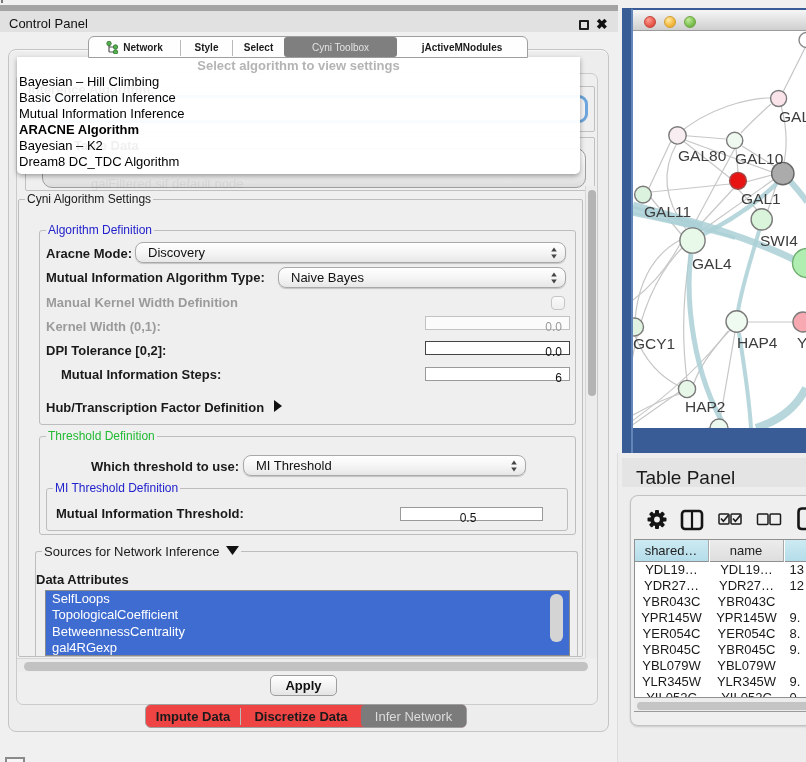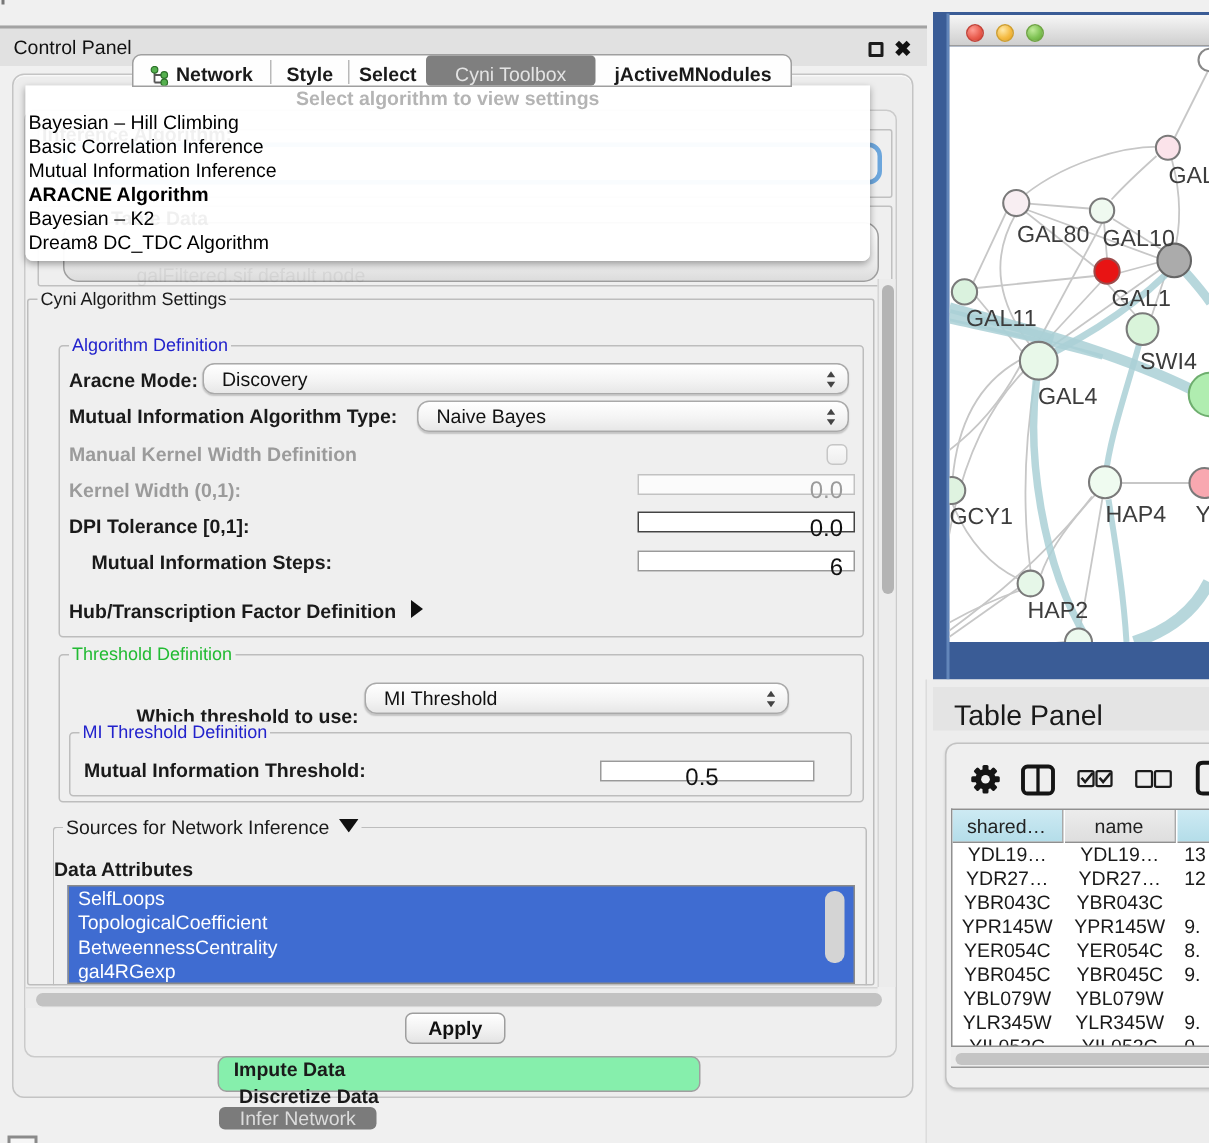--- a/index.html
+++ b/index.html
@@ -2,36 +2,36 @@
 <html><head>
 <meta charset="utf-8">
 <style>
 * { margin:0; padding:0; box-sizing:border-box; }
 html,body { width:806px; height:762px; overflow:hidden; background:#f0f0f0;
   font-family:"Liberation Sans", sans-serif; }
 .abs { position:absolute; }
 #stage { position:relative; width:806px; height:762px; }
 
 
-#cp-title { left:0; top:17px; width:618px; height:27px; background:#e1e1e1;
-  border-top:2px solid #a3a3a3; }
+#cp-title { left:0; top:5px; width:618px; height:27px; background:#e1e1e1;
+  border-top:6px solid #a3a3a3; }
 #cp-title .t { position:absolute; left:9px; top:5px; font-size:13px; color:#111; }
 #cp-float { position:absolute; left:579px; top:9px; width:10px; height:10px;
   border:2px solid #1b1b1b; border-radius:1px; }
 #cp-close { position:absolute; left:596px; top:5px; font-size:14px; font-weight:bold; color:#111; }
 
 #tabpanel { left:8px; top:49px; width:601px; height:683px; background:#ededed;
   border:1px solid #c4c4c4; border-radius:8px;
   box-shadow: inset 0 1px 0 #f8f8f8; }
 
 
 #toptabs { left:88px; top:36px; width:440px; height:22px; background:#fefefe;
   border:1px solid #9f9f9f; border-radius:6px 6px 0 0; display:flex; z-index:30; }
-#toptabs .tab { height:100%; display:flex; align-items:flex-end; justify-content:center;
-  font-size:13px; font-weight:bold; color:#1a1a1a; position:relative; }
+#toptabs .tab { height:100%; display:flex; align-items:center; justify-content:center;
+  font-size:10px; font-weight:bold; color:#1a1a1a; position:relative; }
 #toptabs .sep { width:1px; height:16px; background:#b9b9b9; margin-top:3px; }
 #toptabs .sel { background:#7f7f7f; color:#e3e3e3; border-radius:3px; font-weight:normal; }
 
 
 #innerpanel { left:16px; top:73px; width:582px; height:632px; background:#efefef;
   border:1px solid #cbcbcb; border-radius:7px; }
 
 .hidbox { position:absolute; left:8px; width:570px; background:#efefef;
   border:1px solid #c0c0c0; border-radius:2px; }
 .hidcombo1 { position:absolute; left:16px; top:8px; right:6px; height:28px;
@@ -61,43 +61,43 @@
 .lblg { position:absolute; font-size:13px; font-weight:bold; color:#9b9b9b; }
 
 .combo { position:absolute; height:21px; border:1px solid #a9a9a9; border-radius:8px;
   background:linear-gradient(#ffffff 0%,#f4f4f4 55%,#e7e7e7 100%);
   box-shadow:0 1px 1px rgba(0,0,0,0.18);
   font-size:13px; color:#111; line-height:20px; padding-left:12px; }
 .combo .arr { position:absolute; right:6px; top:1px; width:9px; height:18px; }
 .combo .arr svg { display:block; }
 
 .tfield { position:absolute; height:14px; border:1px solid #9a9a9a; background:#fff;
-  font-size:16px; color:#111; line-height:21px; text-align:right; padding-right:7px; }
+  font-size:12px; color:#111; line-height:21px; text-align:right; padding-right:7px; }
 .tfield.dis { border:1px solid #c2c2c2; background:#fbfbfb; color:#9b9b9b; }
 .tfield.foc { border:1px solid #444; }
 
 #mkcheck { position:absolute; left:550px; top:296px; width:14px; height:14px;
   border:1px solid #c6c6c6; border-radius:4px; background:linear-gradient(#fafafa,#eee); }
 
 
 #datalist { position:absolute; left:28px; top:516px; width:525px; height:66px;
   background:#3f6cd1; border:1px solid #8a8a8a; overflow:hidden; }
 #datalist .it { font-size:13px; color:#fff; padding-left:6px; height:16.4px; line-height:16px; }
 #datalist .sbt { position:absolute; left:504px; top:3px; width:13px; height:48px;
   background:#d4d4d4; border-radius:6px; }
 
 
 #applybtn { position:absolute; left:253px; top:601px; width:67px; height:21px;
   border:1px solid #9e9e9e; border-radius:5px;
   background:linear-gradient(#ffffff,#f0f0f0 60%,#e4e4e4);
   font-size:13px; font-weight:bold; color:#111; text-align:center; line-height:19px; }
 
 
-#bottabs { left:145px; top:704px; width:322px; height:24px; background:#86efac;
-  border:1px solid #9f9f9f; border-radius:6px; display:flex; z-index:5;flex-direction:column; }
+#bottabs { left:145px; top:704px; width:322px; height:24px; background:#ef4444;
+  border:1px solid #9f9f9f; border-radius:6px; display:flex; z-index:5; }
 #bottabs .tab { height:100%; display:flex; align-items:center; justify-content:center;
   font-size:13px; font-weight:bold; color:#1a1a1a; }
 #bottabs .sep { width:1px; height:17px; background:#b9b9b9; margin-top:3px; }
 #bottabs .sel { background:#7b7b7b; color:#dcdcdc; border-radius:4px; font-weight:normal; }
 
 
 #popup { left:17px; top:57px; width:563px; height:117px; background:rgba(255,255,255,0.96);
   border-radius:0 0 5px 5px; box-shadow:0 2px 5px rgba(0,0,0,0.35); z-index:20;
   font-size:13px; color:#000; }
 #popup .hint { text-align:center; color:#b4b4b4; font-weight:bold; height:17px; line-height:17px; }
@@ -182,35 +182,35 @@
           <svg width="8" height="18" viewBox="0 0 8 18">
             <path d="M4 3.5 L6.8 7.5 L1.2 7.5 Z" fill="#444"></path>
             <path d="M4 14.5 L6.8 10.5 L1.2 10.5 Z" fill="#444"></path>
           </svg>
         </span>
     </div>
     <div class="lblg" style="left:29px; top:221px;">Manual Kernel Width Definition</div>
     <div id="mkcheck" style="left:534px; top:222px;"></div>
     <div class="lblg" style="left:29px; top:245px;">Kernel Width (0,1):</div>
     <div class="tfield dis" style="left:408px; top:242px; width:145px;">0.0</div>
-    <div class="lbl" style="left:29px; top:269px;">DPI Tolerance [0,1]:</div>
+    <div class="lbl" style="left:29px; top:269px;">DPI Tolerance [0,2]:</div>
     <div class="tfield foc" style="left:408px; top:267px; width:145px;">0.0</div>
     <div class="lbl" style="left:29px; top:293px;padding-left:15px;">Mutual Information Steps:</div>
     <div class="tfield" style="left:408px; top:293px; width:145px;">6</div>
 
     <div class="lbl" style="left:29px; top:326px; font-size:13px;">Hub/Transcription Factor Definition
       <svg width="10" height="12" viewBox="0 0 10 12" style="margin-left:5px;">
           <path d="M1 0 L9 6 L1 12 Z" fill="#111"></path>
         </svg>
     </div>
 
     <div class="fs" style="left:22px; top:362px; width:537px; height:99px;">
       <div class="lg green">Threshold Definition</div>
     </div>
-    <div class="lbl" style="left:74px; top:396px;">Which threshold to use:</div>
+    <div class="lbl" style="left:74px; top:385px;">Which threshold to use:</div>
     <div class="combo" style="left:226px; top:381px; width:283px;">MI Threshold
       <span class="arr">
           <svg width="8" height="18" viewBox="0 0 8 18">
             <path d="M4 3.5 L6.8 7.5 L1.2 7.5 Z" fill="#444"></path>
             <path d="M4 14.5 L6.8 10.5 L1.2 10.5 Z" fill="#444"></path>
           </svg>
         </span>
     </div>
     <div class="fs" style="left:29px; top:414px; width:522px; height:43px;">
       <div class="lg blue">MI Threshold Definition</div>

